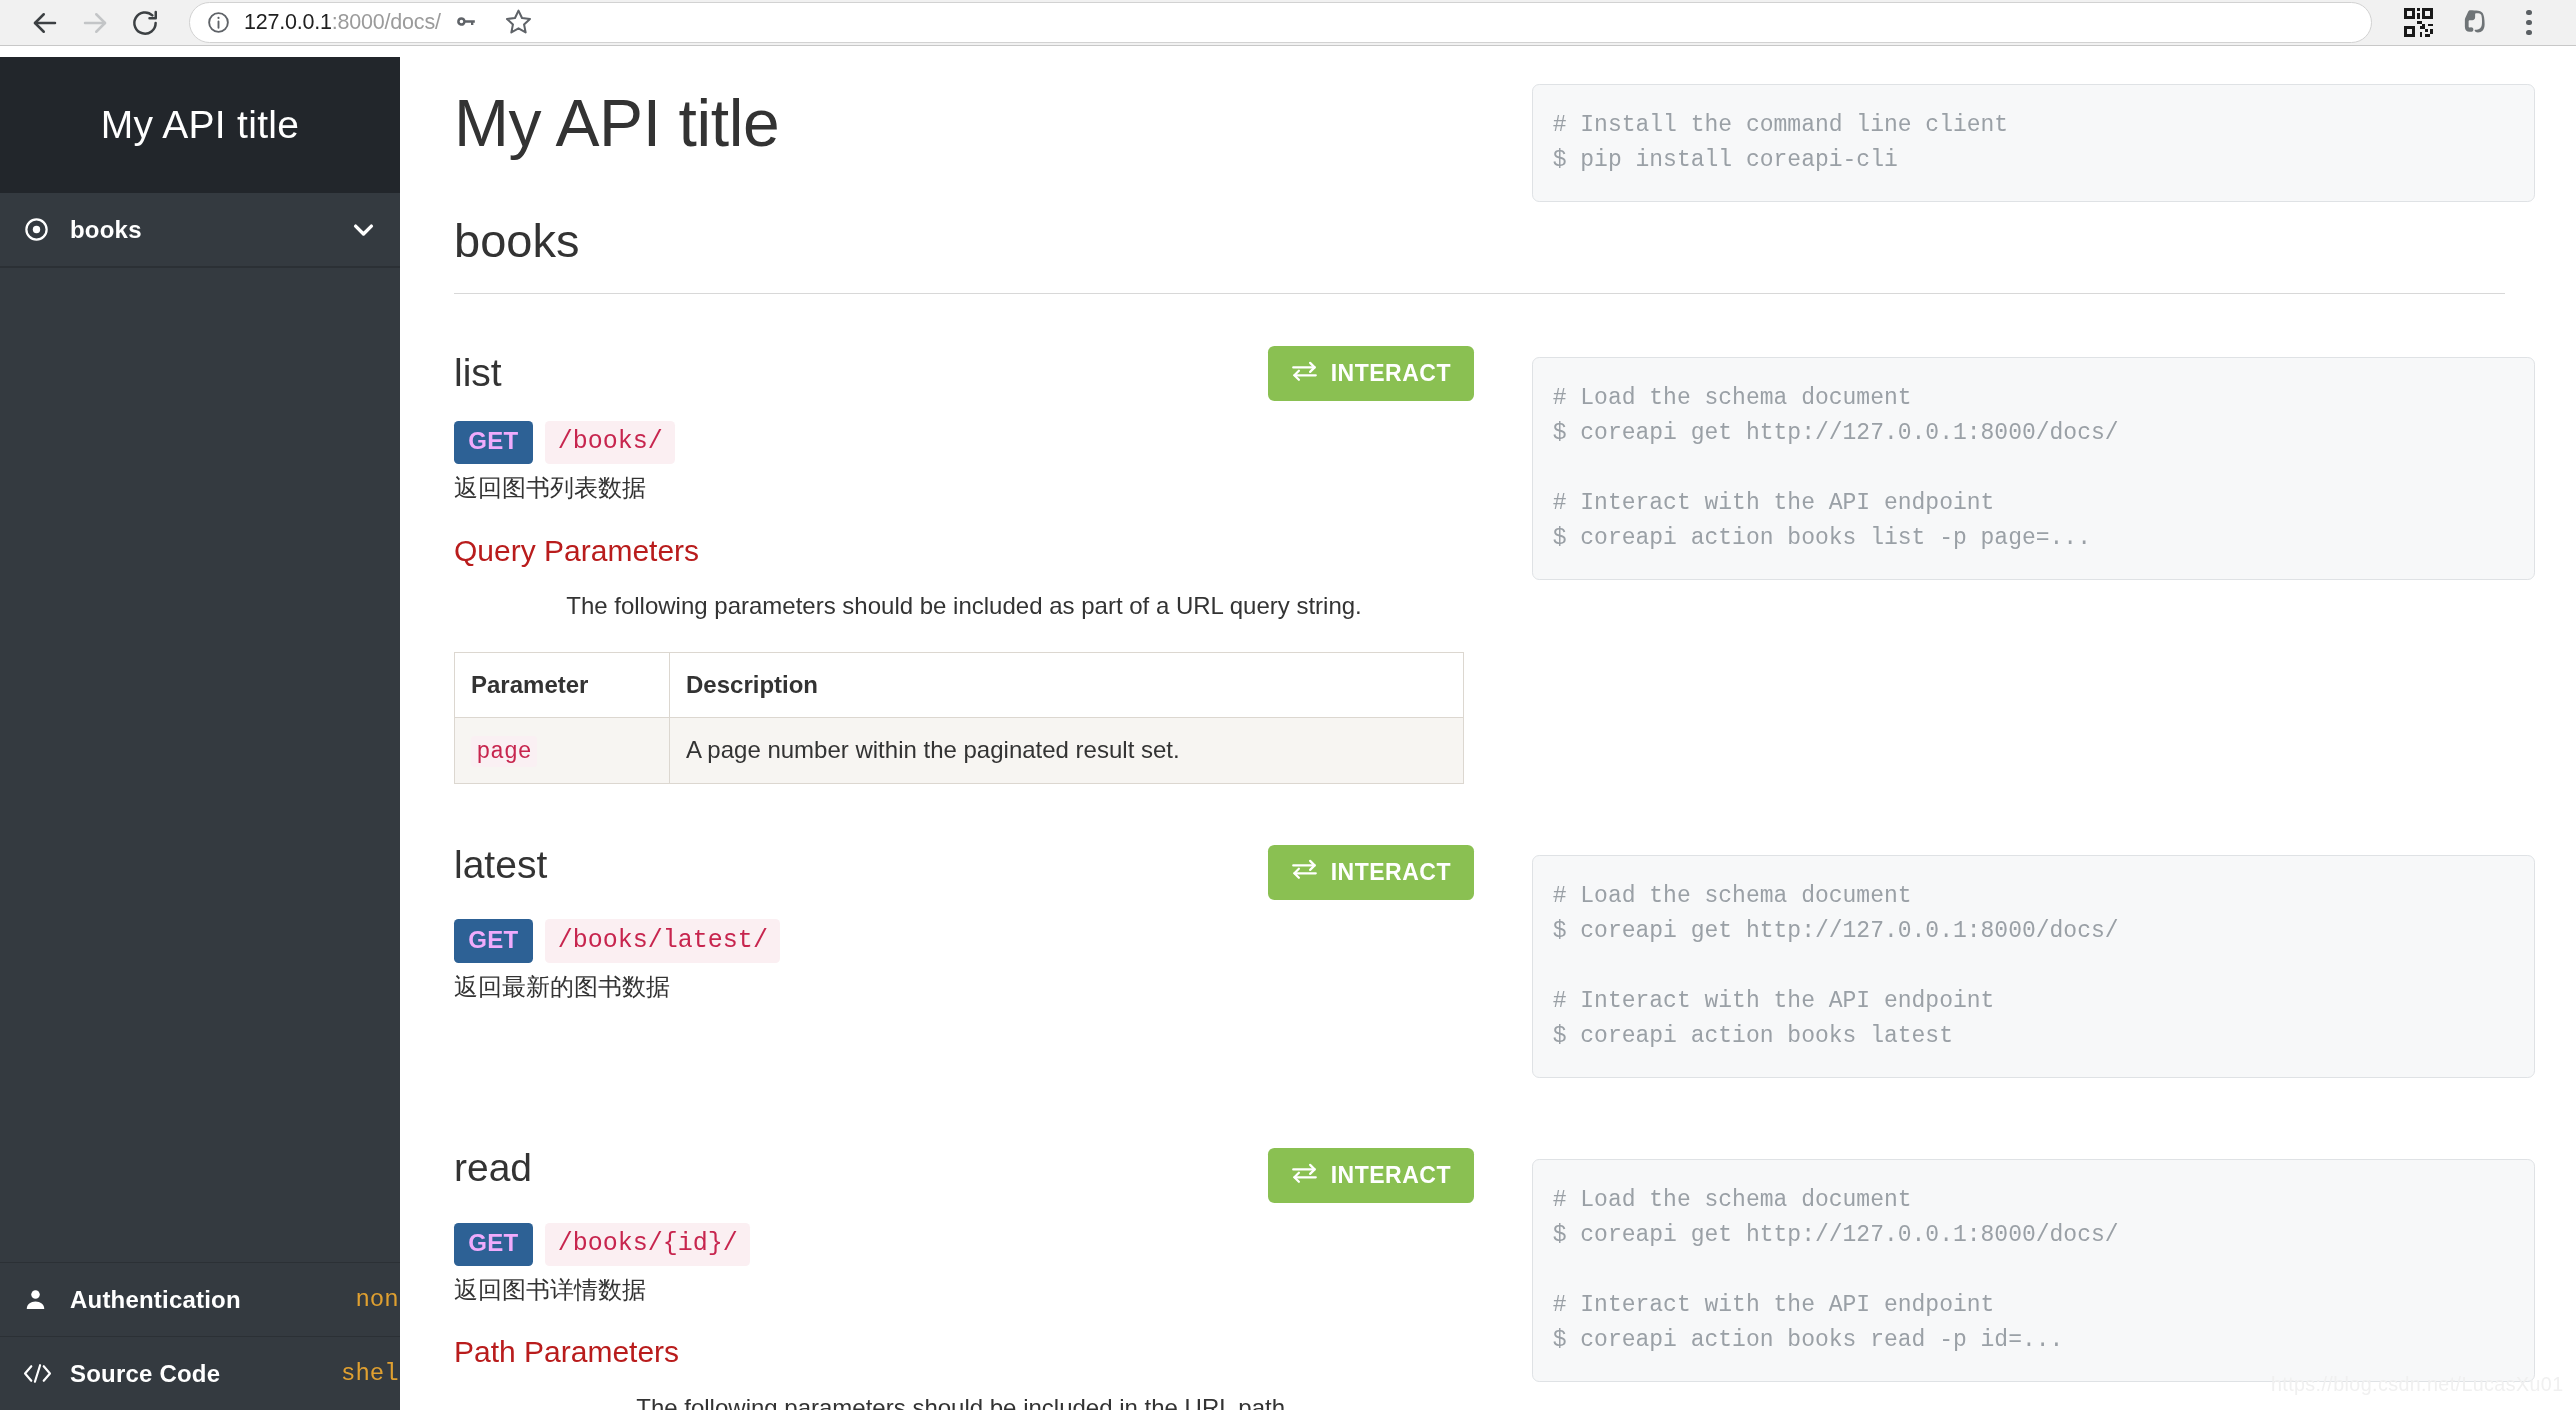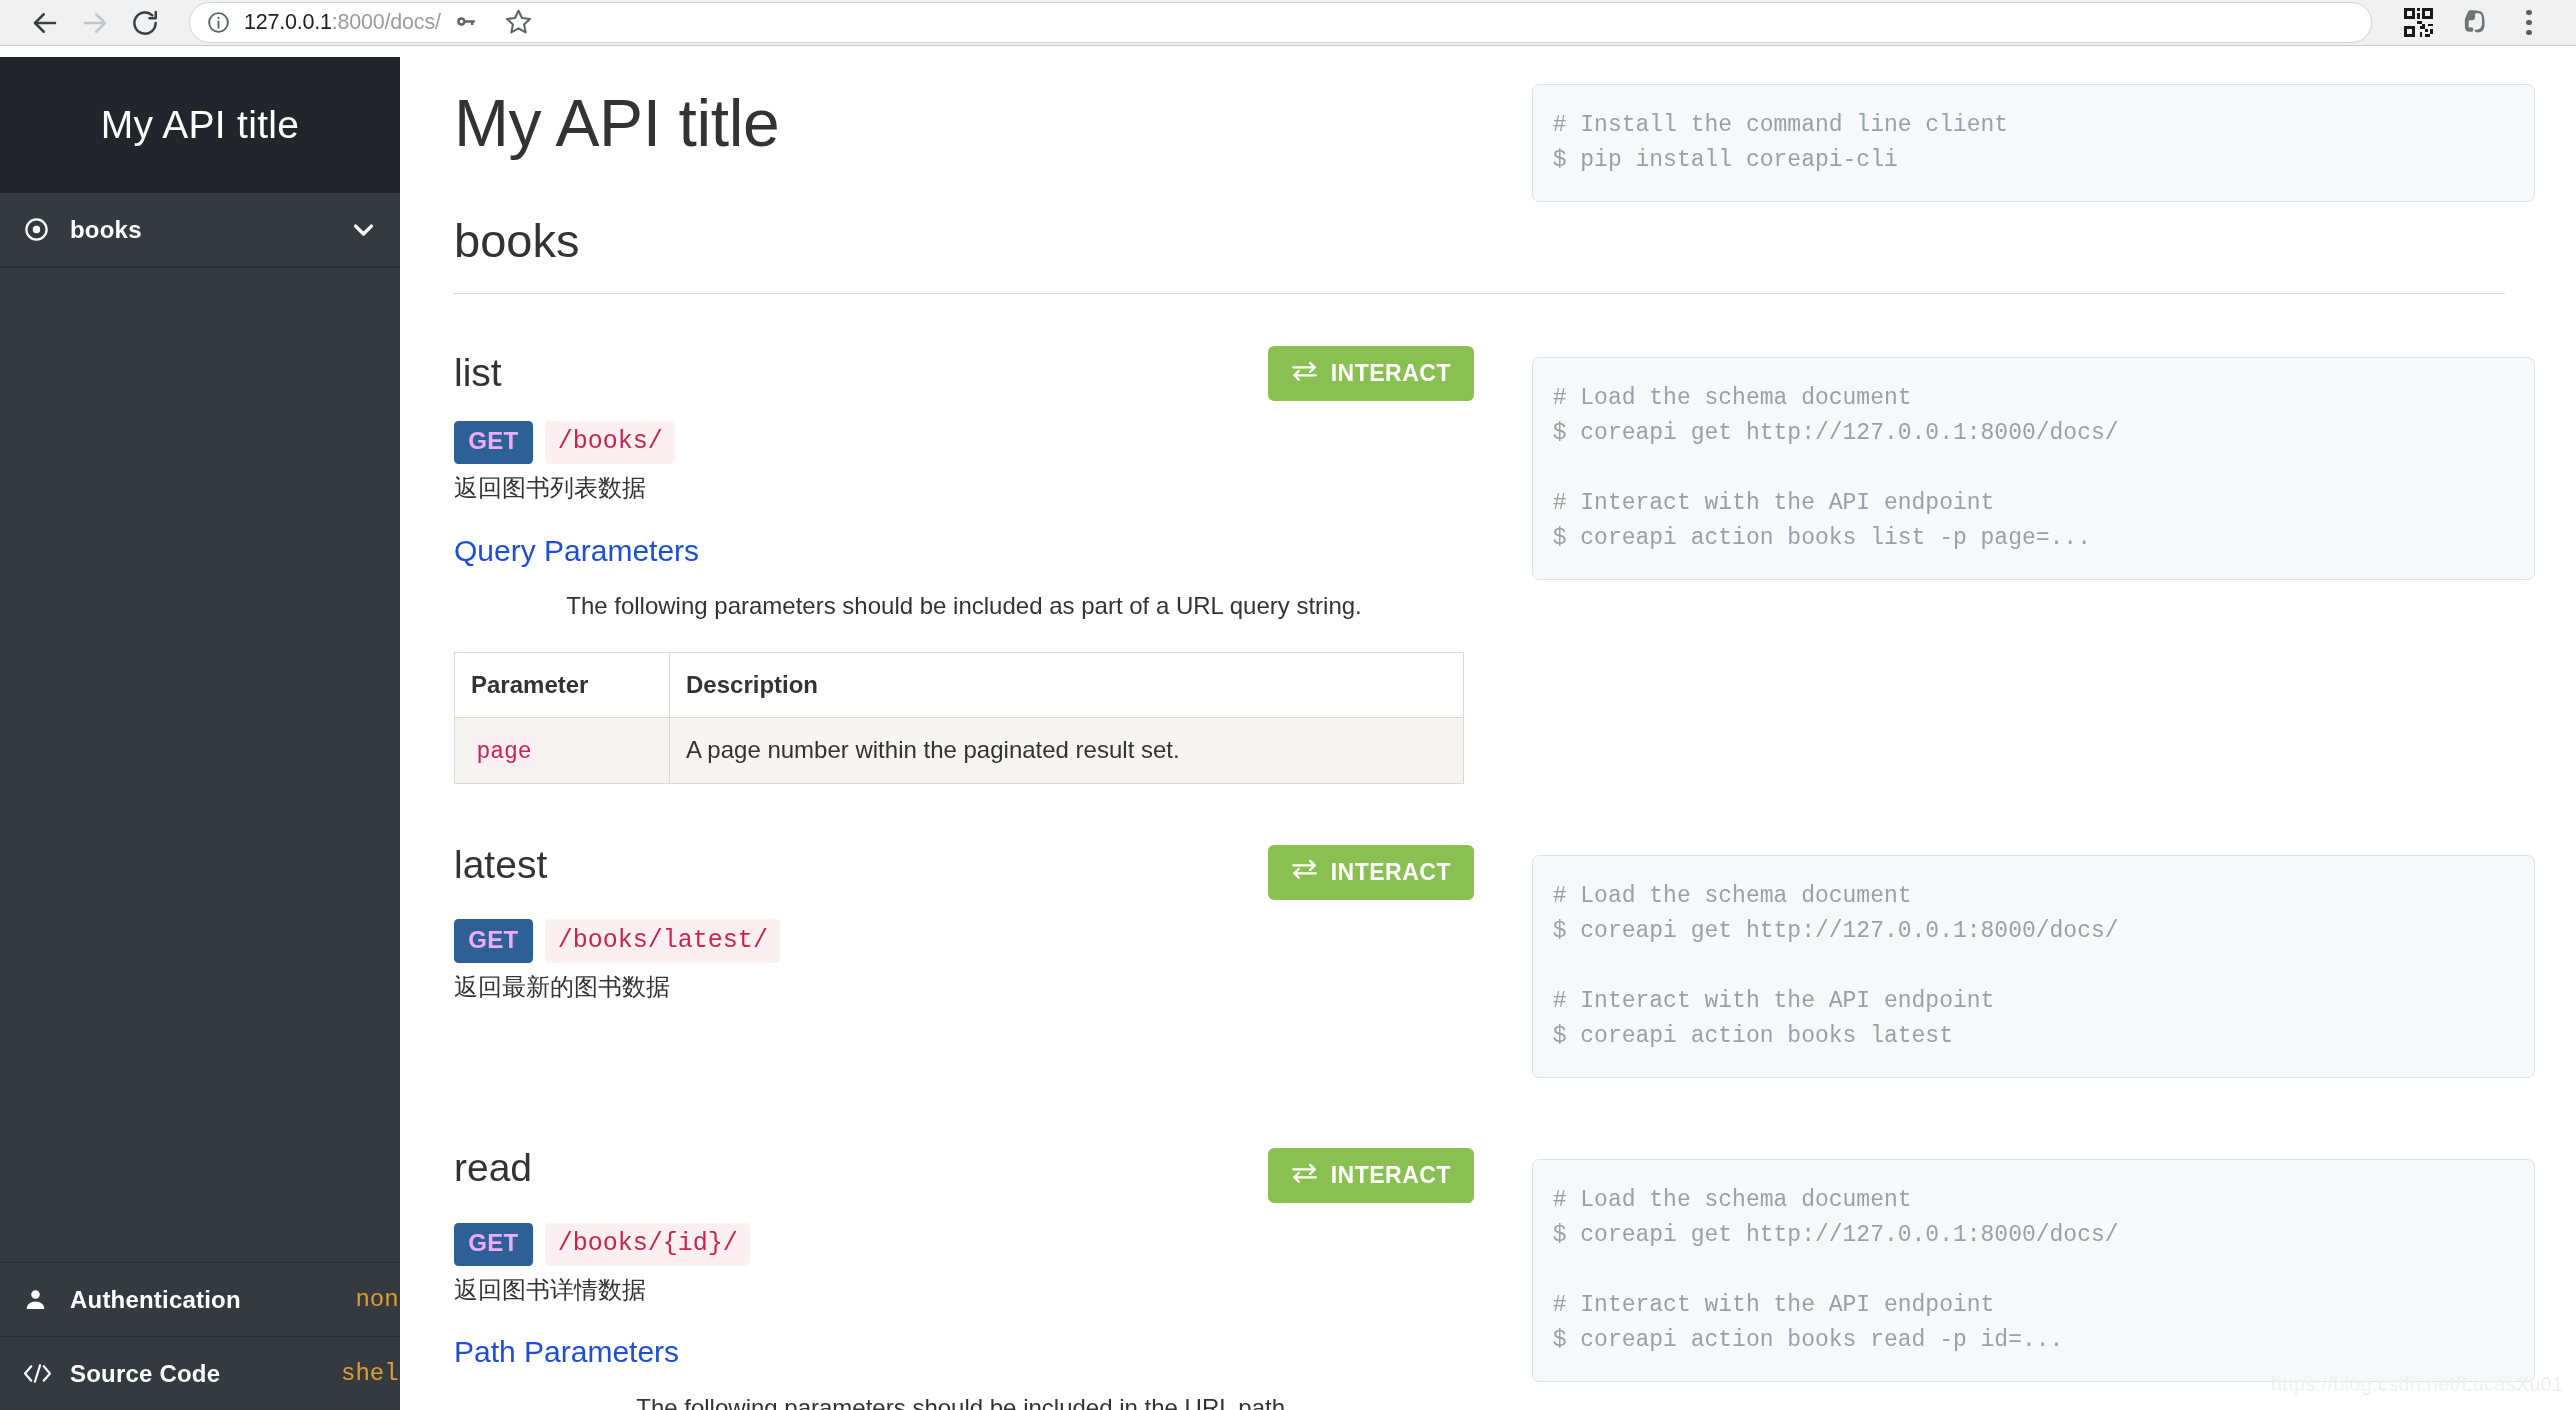--- a/index.html
+++ b/index.html
@@ -153,21 +153,21 @@
   h3.link-title {
     font-size: 39px;
     font-weight: 400;
     color: #333333;
     margin: 0;
     line-height: 1.05;
   }
   h4.param-title {
     font-size: 30px;
     font-weight: 500;
-    color: #1d4ed8;
+    color: #b91c1c;
     margin: 30px 0 0 0;
   }
   p.param-desc {
     font-size: 24px;
     color: #333333;
     margin: 21.5px 0 0 0;
     line-height: 1.4;
     text-align: center;
   }
   .desc-cn {

